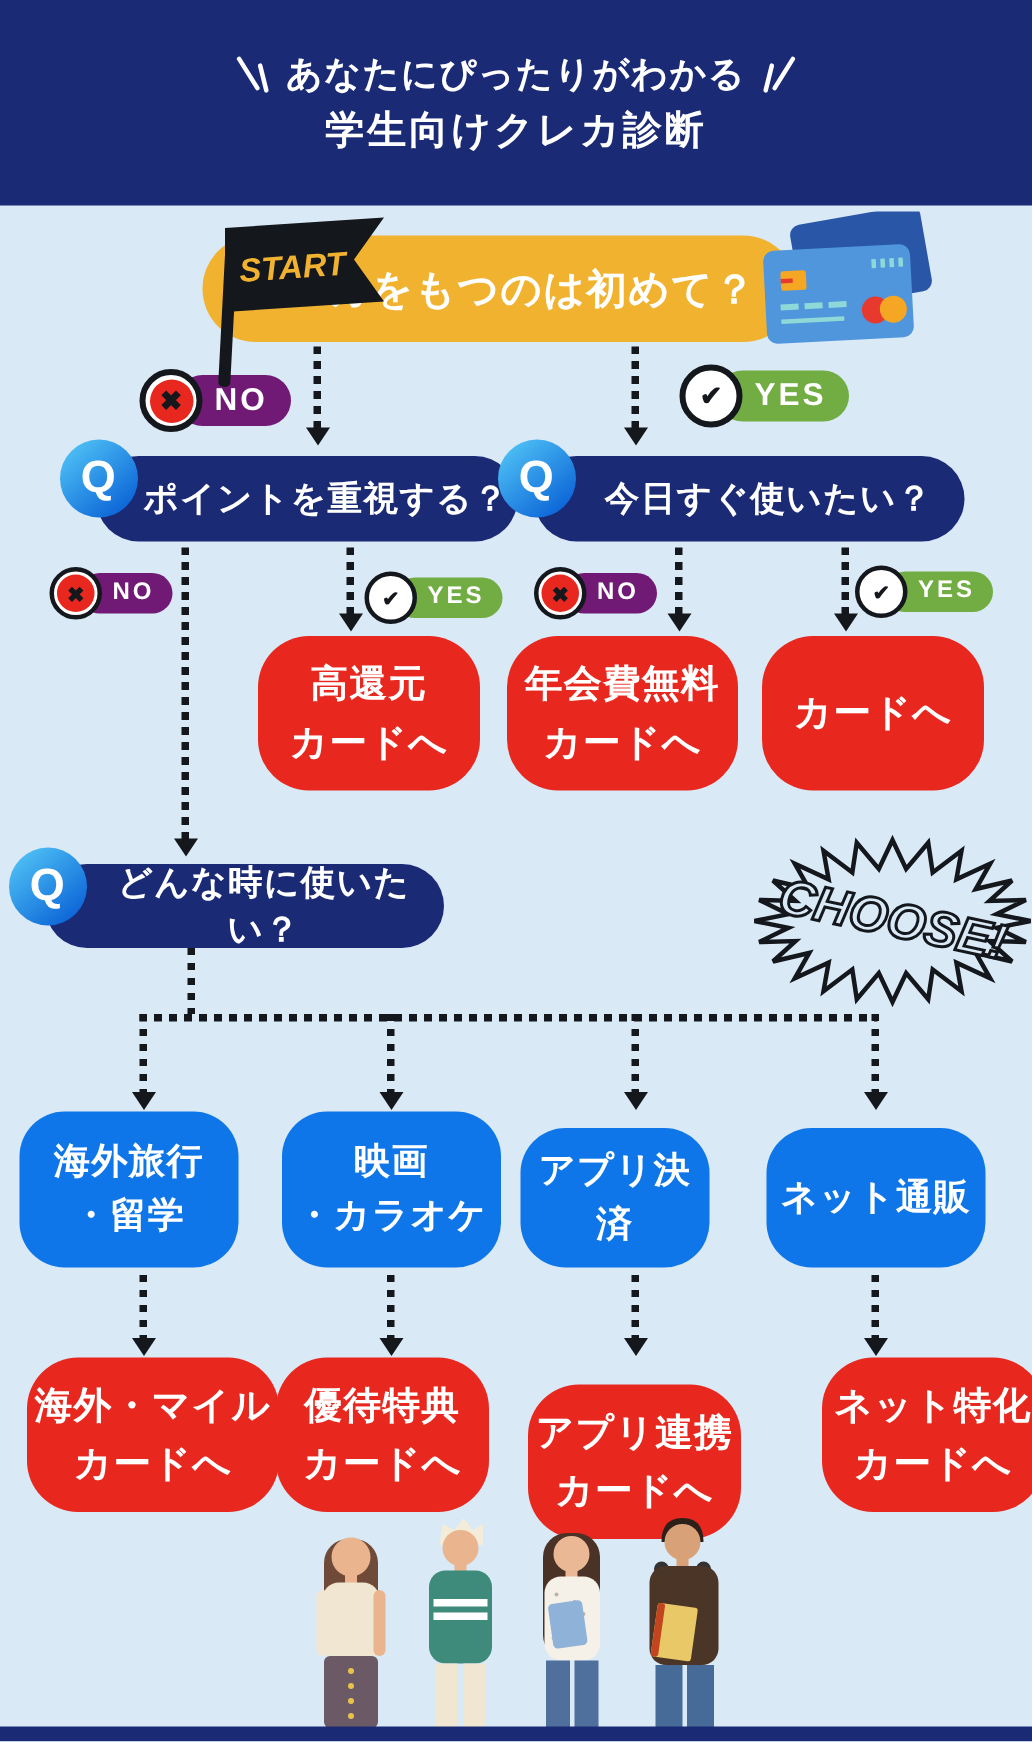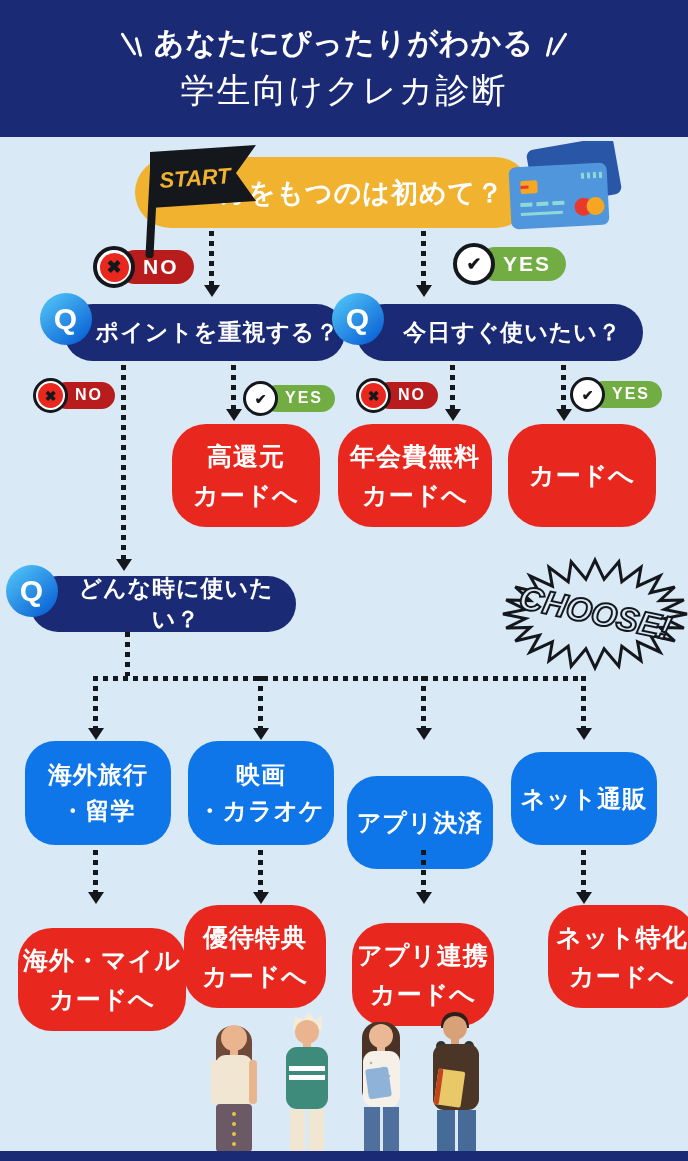--- a/index.html
+++ b/index.html
@@ -8,22 +8,22 @@
     background:#d9e9f6;font-family:"Liberation Sans",sans-serif;
     -webkit-font-smoothing:antialiased;
   }
   
   .header{
     position:absolute;left:0;top:0;width:688px;height:137px;
     background:#1b2a74;color:#fff;display:flex;flex-direction:column;
     align-items:center;justify-content:center;gap:4px;
   }
   .header .line1row{display:flex;align-items:center;gap:14px;}
-  .header .line1{font-size:30px;font-weight:800;letter-spacing:1px;}
-  .header .line2{font-size:34px;font-weight:400;letter-spacing:2px;}
+  .header .line1{font-size:24px;font-weight:800;letter-spacing:1px;}
+  .header .line2{font-size:26px;font-weight:700;letter-spacing:2px;}
   .slashpair{display:flex;gap:7px;align-items:flex-end;}
   .slashpair span{display:block;width:3px;background:#fff;border-radius:2px;}
   .sl-a{height:26px;transform:rotate(-32deg);}
   .sl-b{height:20px;transform:rotate(-14deg);}
   .sr-a{height:20px;transform:rotate(14deg);}
   .sr-b{height:26px;transform:rotate(32deg);}
   
   .startpill{
     position:absolute;left:135px;top:157px;width:396px;height:71px;
     background:#f1b230;border-radius:40px;display:flex;align-items:center;
@@ -60,21 +60,21 @@
   .binner{
     width:29px;height:29px;border-radius:50%;display:flex;align-items:center;
     justify-content:center;font-size:18px;font-weight:900;color:#14171c;
   }
   .binner.red{background:#e8281f;}
   .binner.white{background:#fff;}
   .bpill{
     margin-left:-17px;padding:5px 15px 5px 25px;border-radius:19px;color:#fff;
     font-weight:800;font-size:21px;letter-spacing:2px;line-height:1.15;
   }
-  .bpill.red-bg{background:#b91c1c;}
+  .bpill.red-bg{background:#701a75;}
   .bpill.green-bg{background:#72ad44;}
   .badge-sm .bcircle{width:35px;height:35px;border-width:3px;}
   .badge-sm .binner{width:25px;height:25px;font-size:14px;}
   .badge-sm .bpill{font-size:16px;padding:4px 12px 4px 22px;margin-left:-15px;}
   
   .vline{
     position:absolute;width:5px;
     background-image:repeating-linear-gradient(to bottom,#14171c 0 5px,transparent 5px 10px);
   }
   .hline{
@@ -216,41 +216,41 @@
     <text x="95" y="68" text-anchor="middle" font-size="33" font-weight="800" font-style="italic" fill="#d9e9f6" stroke="#14171c" stroke-width="2" transform="rotate(12 95 58)" font-family="Liberation Sans, sans-serif">CHOOSE!</text>
   </svg>
 
   <div class="vline" style="left:125px;top:632px;height:44px;"></div>
   <div class="hline" style="left:93px;top:676px;width:492px;"></div>
   <div class="vline varrow" style="left:93px;top:676px;height:54px;"></div>
   <div class="vline varrow" style="left:258px;top:676px;height:54px;"></div>
   <div class="vline varrow" style="left:421px;top:676px;height:54px;"></div>
   <div class="vline varrow" style="left:581px;top:676px;height:54px;"></div>
 
-  <div class="bluebox" style="left:25px;top:741px;width:146px;height:104px;">
+  <div class="bluebox" style="left:13px;top:741px;width:146px;height:104px;">
     <span>海外旅行</span>
     <span>・留学</span>
   </div>
   <div class="bluebox" style="left:188px;top:741px;width:146px;height:104px;align-items:center;">
     <span>映画</span>
     <span>・カラオケ</span>
   </div>
-  <div class="bluebox" style="left:347px;top:752px;width:146px;height:93px;margin-top:24px;">
+  <div class="bluebox" style="left:347px;top:752px;width:126px;height:93px;">
     <span>アプリ決済</span>
   </div>
   <div class="bluebox" style="left:511px;top:752px;width:146px;height:93px;">
     <span>ネット通販</span>
   </div>
 
   <div class="vline varrow" style="left:93px;top:850px;height:44px;"></div>
   <div class="vline varrow" style="left:258px;top:850px;height:44px;"></div>
   <div class="vline varrow" style="left:421px;top:850px;height:44px;"></div>
   <div class="vline varrow" style="left:581px;top:850px;height:44px;"></div>
 
-  <div class="redcard" style="left:18px;top:905px;width:168px;height:103px;margin-top:23px;">
+  <div class="redcard" style="left:18px;top:905px;width:168px;height:103px;">
     <span>海外・マイル</span>
     <span>カードへ</span>
   </div>
   <div class="redcard" style="left:184px;top:905px;width:142px;height:103px;">
     <span>優待特典</span>
     <span>カードへ</span>
   </div>
   <div class="redcard" style="left:352px;top:905px;width:142px;height:103px;margin-top:18px;">
     <span>アプリ連携</span>
     <span>カードへ</span>

